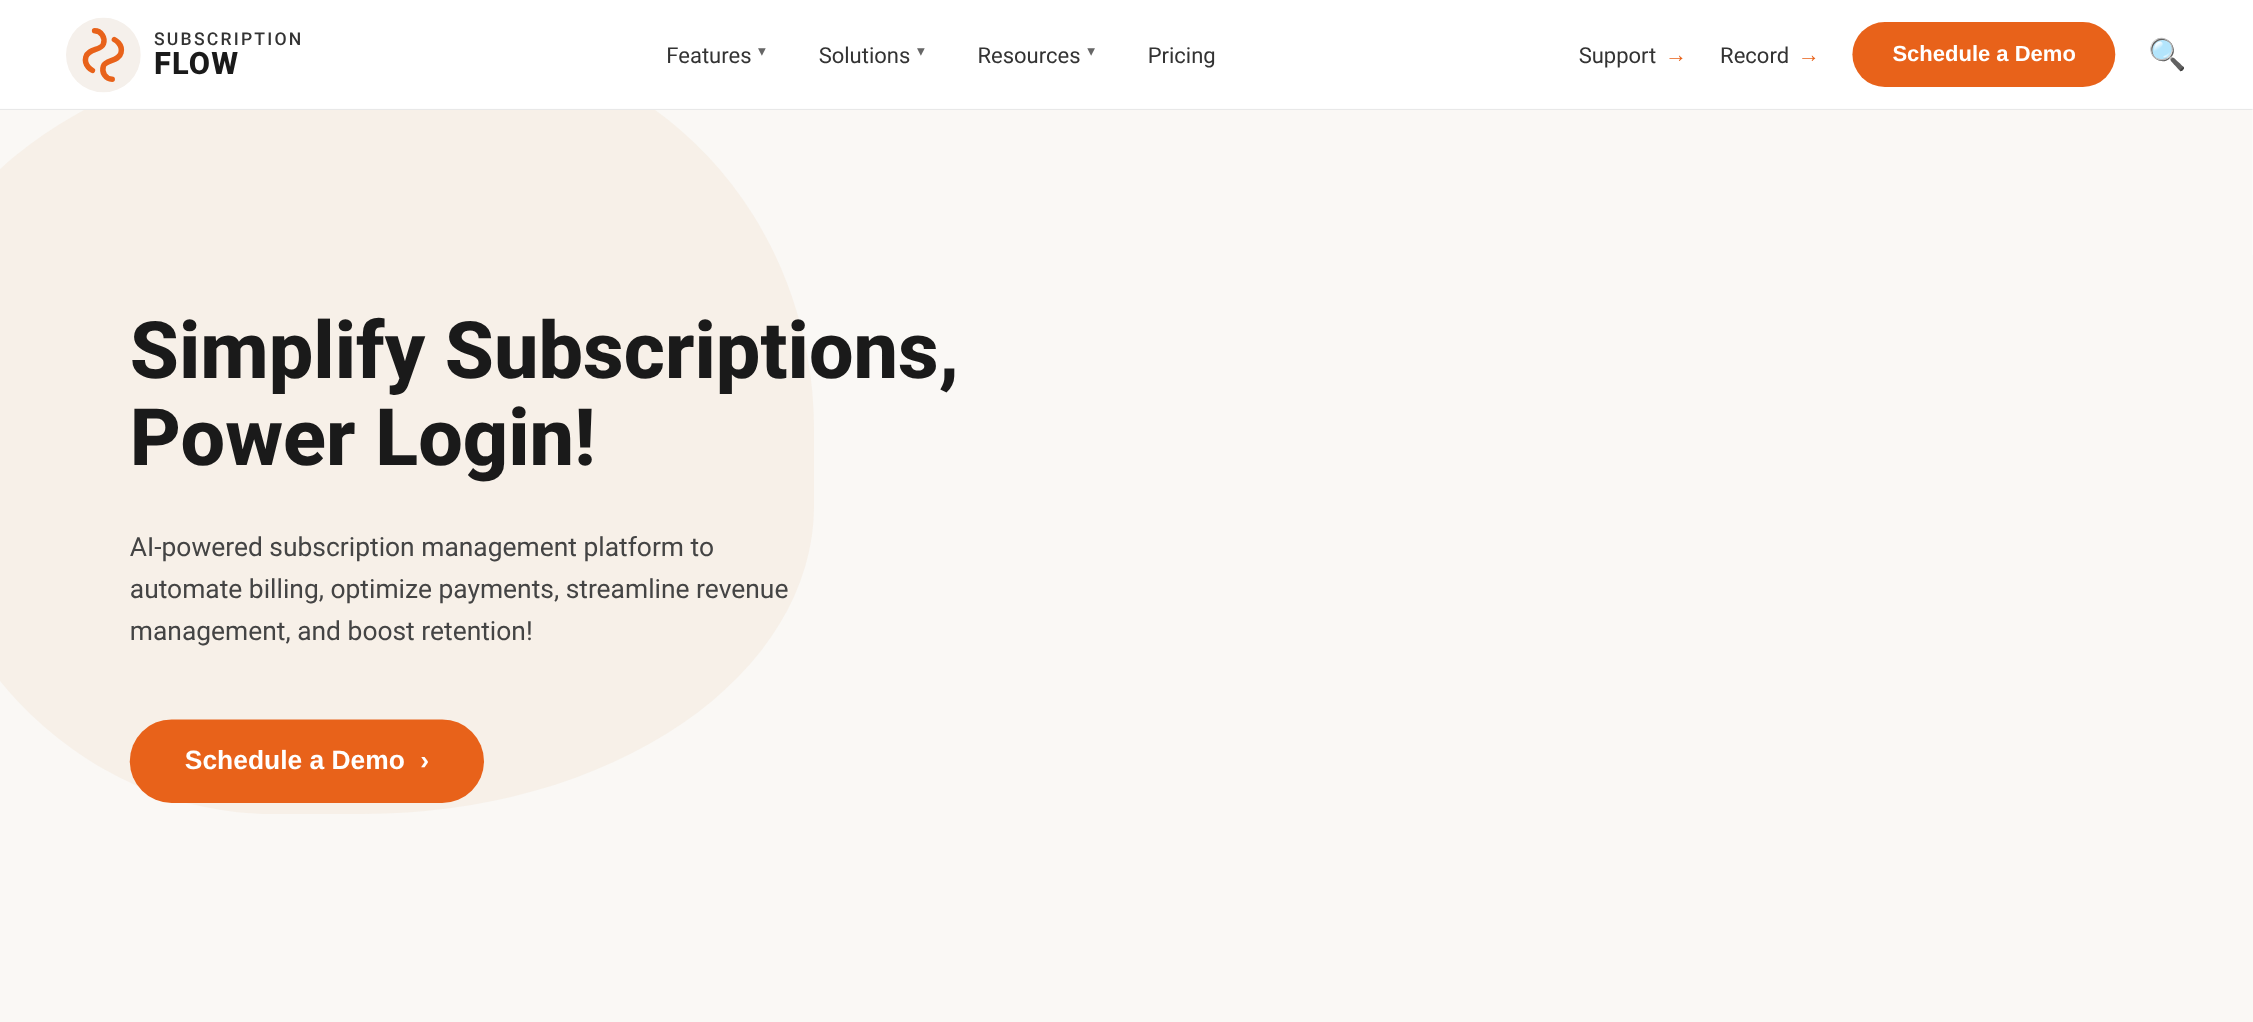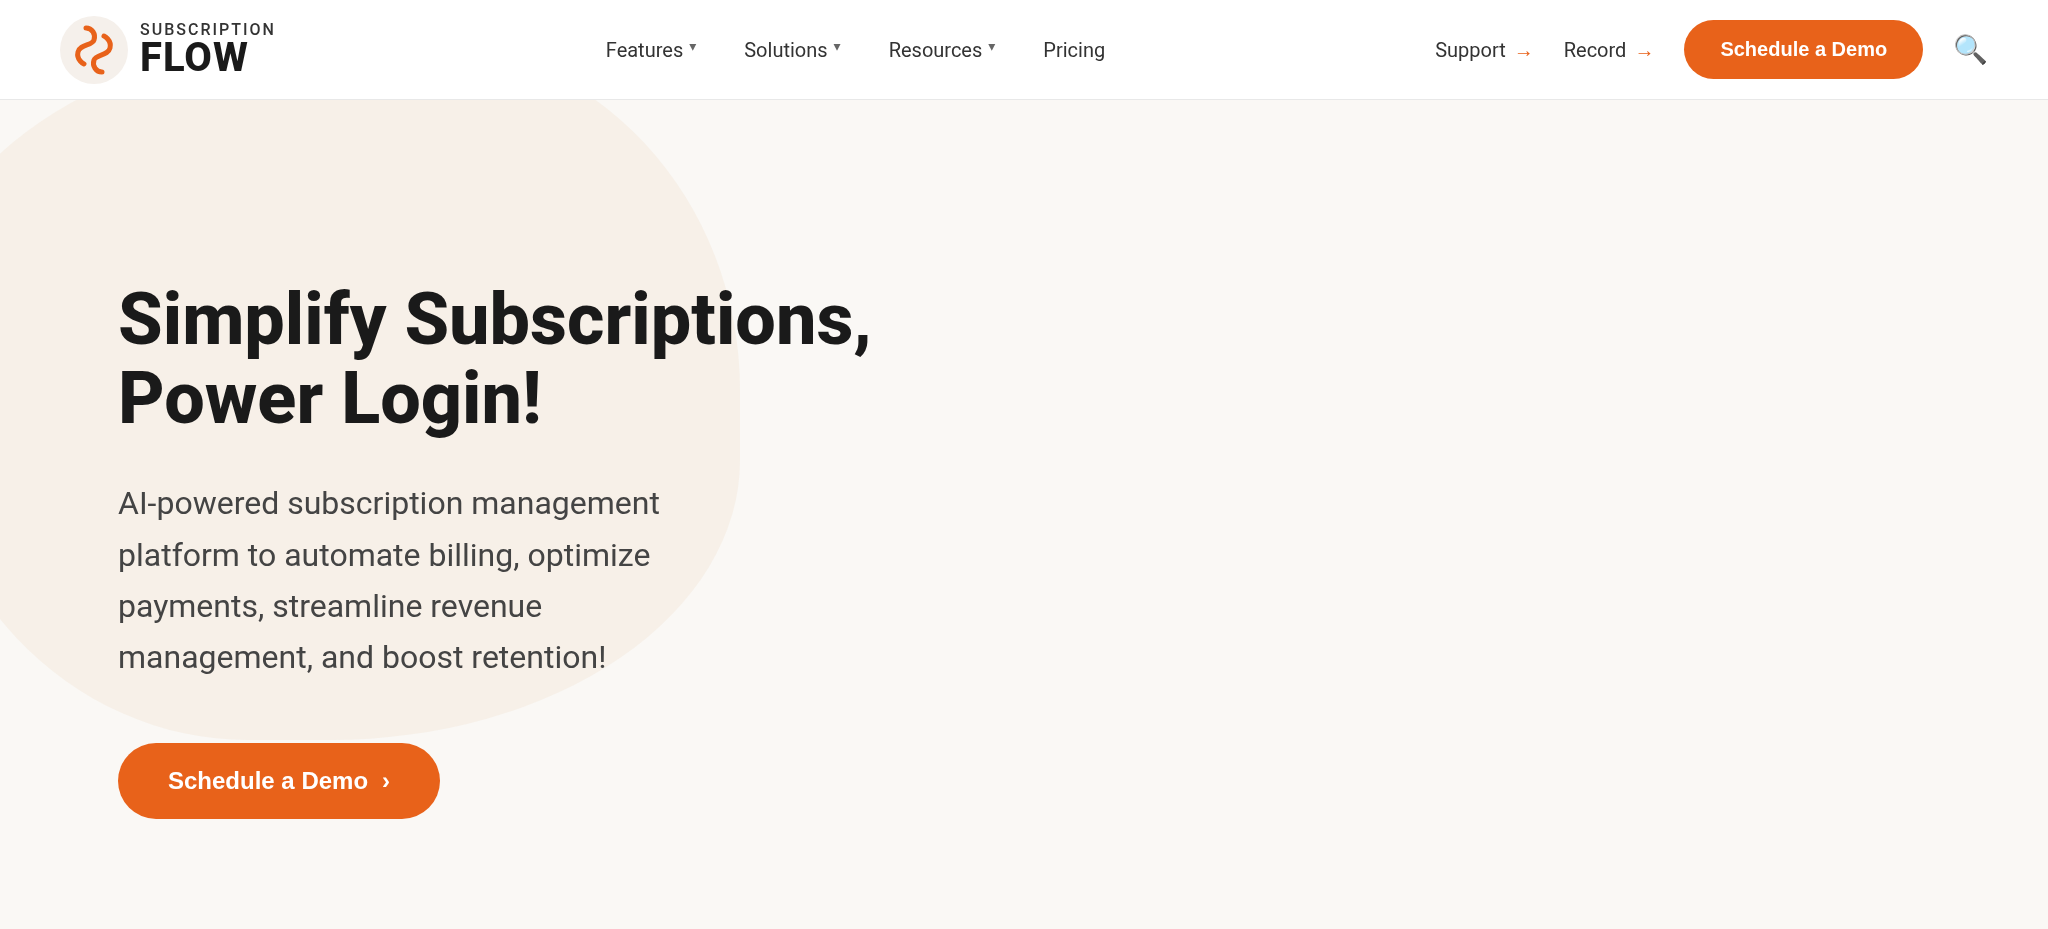--- a/index.html
+++ b/index.html
@@ -50,21 +50,21 @@
 
     .logo-subscription {
       font-size: 16px;
       font-weight: 500;
       color: #333;
       letter-spacing: 2px;
       text-transform: uppercase;
     }
 
     .logo-flow {
-      font-size: 40px;
+      font-size: 28px;
       font-weight: 800;
       color: #1a1a1a;
       letter-spacing: 1px;
     }
 
     nav {
       display: flex;
       align-items: center;
       gap: 0;
       flex: 1;
@@ -162,21 +162,21 @@
 
     .hero-headline {
       font-size: 72px;
       font-weight: 800;
       color: #1a1a1a;
       line-height: 1.1;
       margin-bottom: 40px;
     }
 
     .hero-subtext {
-      font-size: 32px;
+      font-size: 24px;
       color: #444;
       line-height: 1.6;
       margin-bottom: 60px;
       max-width: 620px;
     }
 
     .schedule-btn-hero {
       background: #e8621a;
       color: #fff;
       border: none;

